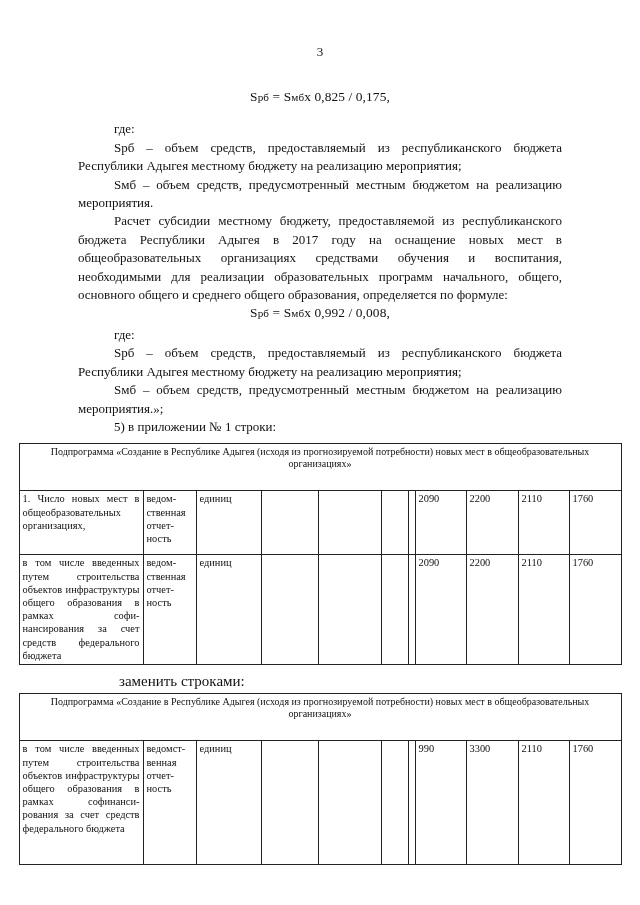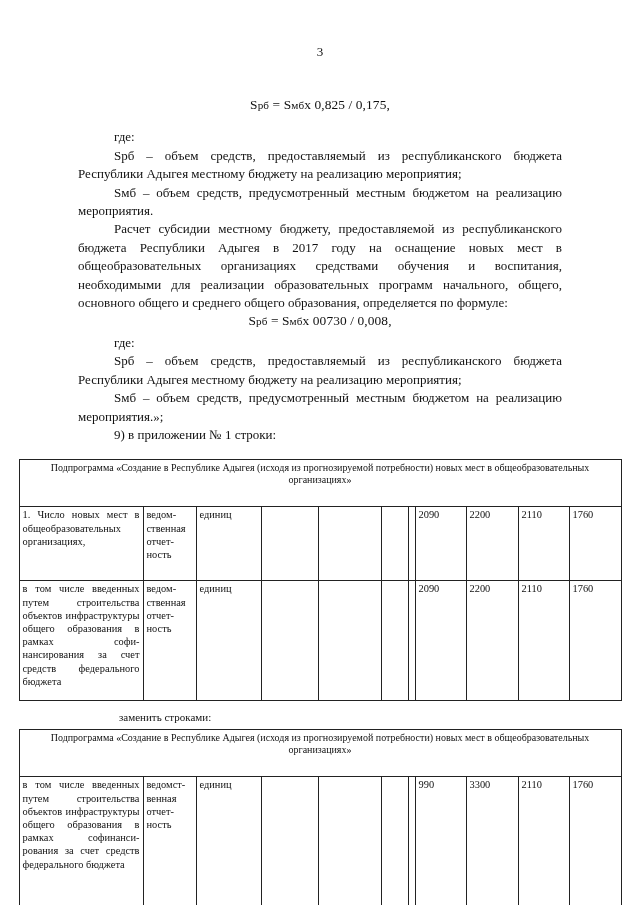--- a/index.html
+++ b/index.html
@@ -23,21 +23,21 @@
     padding: 0;
   }
   .page-number {
     text-align: center;
     font-size: 13px;
     margin: 0;
     padding-top: 45px;
     line-height: 1;
   }
   .body-col {
-    margin: 12px auto;
+    margin: 4px auto;
     width: 484px;
     padding-left: 0px;
   }
   p {
     margin: 0;
     font-size: 13px;
     line-height: 18.4px;
     text-align: justify;
     text-justify: inter-word;
   }
@@ -64,21 +64,21 @@
     border-collapse: collapse;
     width: 602px;
     margin: 0 auto;
     table-layout: fixed;
     font-size: 10.4px;
     line-height: 13.2px;
   }
   table.doc-table td,
   table.doc-table th {
     border: 1px solid #222222;
-    padding: 1px 3px 12px 3px;
+    padding: 1px 3px 2px 3px;
     vertical-align: top;
     font-weight: normal;
     text-align: justify;
     text-justify: inter-word;
     word-spacing: normal;
     hyphens: manual;
   }
   table.doc-table th.tbl-title {
     text-align: center;
     font-size: 10px;
@@ -98,21 +98,21 @@
   td.tall3 { height: 55px; }
   td.tall4 { height: 120px; }
   .cell-just {
     text-align: justify;
     text-align-last: left;
   }
   .cell-just-full {
     text-align: justify;
   }
   .replace-line {
-    font-size: 11px;
+    font-size: 15px;
     line-height: 18.4px;
     text-indent: 36px;
     margin: 0;
     padding-left: 83px;
   }
   .tbl-wrap { padding: 0; }
 </style>
 </head>
 <body>
 
@@ -126,28 +126,28 @@
 
     <p class="center formula"><span>S</span><span class="sub-caps">рб</span><span> = S</span><span class="sub-caps">мб</span><span>х 0,825 / 0,175,</span></p>
 
     <div class="spacer-md"></div>
 
     <p class="indent">где:</p>
     <p class="indent">Sрб – объем средств, предоставляемый из республиканского бюдже­та Республики Адыгея местному бюджету на реализацию мероприятия;</p>
     <p class="indent">Sмб – объем средств, предусмотренный местным бюджетом на реа­лизацию мероприятия.</p>
     <p class="indent">Расчет субсидии местному бюджету, предоставляемой из республи­канского бюджета Республики Адыгея в 2017 году на оснащение новых мест в общеобразовательных организациях средствами обучения и воспи­тания, необходимыми для реализации образовательных программ началь­ного, общего, основного общего и среднего общего образования, опреде­ляется по формуле:</p>
 
-    <p class="center formula"><span>S</span><span class="sub-caps">рб</span><span> = S</span><span class="sub-caps">мб</span><span>х 00730 / 0,008,</span></p>
+    <p class="center formula"><span>S</span><span class="sub-caps">рб</span><span> = S</span><span class="sub-caps">мб</span><span>х 0,992 / 0,008,</span></p>
 
     <div class="spacer-xs"></div>
 
     <p class="indent">где:</p>
     <p class="indent">Sрб – объем средств, предоставляемый из республиканского бюдже­та Республики Адыгея местному бюджету на реализацию мероприятия;</p>
     <p class="indent">Sмб – объем средств, предусмотренный местным бюджетом на реа­лизацию мероприятия.»;</p>
-    <p class="indent">9) в приложении № 1 строки:</p>
+    <p class="indent">5) в приложении № 1 строки:</p>
   </div>
 
   <div class="spacer-xs"></div>
 
   <div class="tbl-wrap">
     <table class="doc-table">
       <colgroup>
         <col style="width:124px">
         <col style="width:53px">
         <col style="width:65px">

